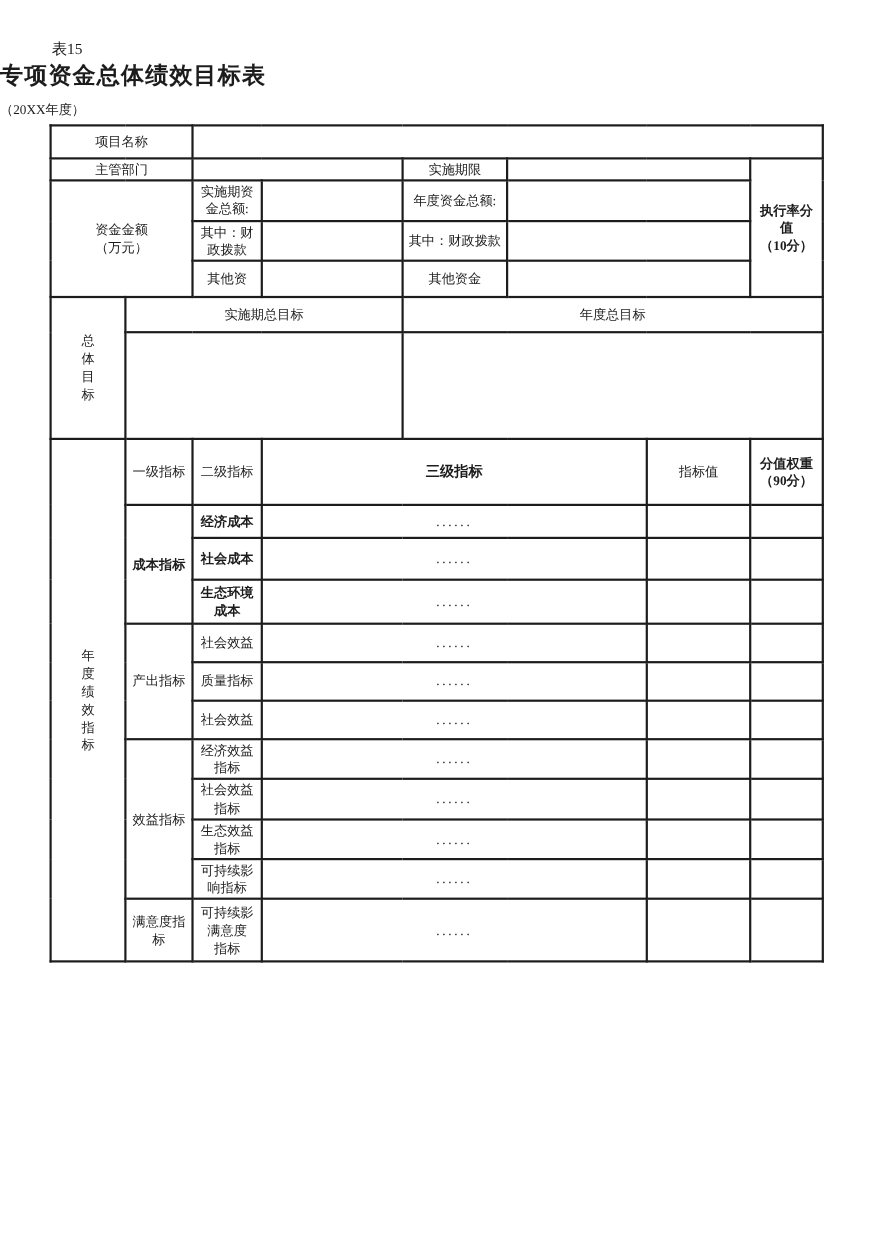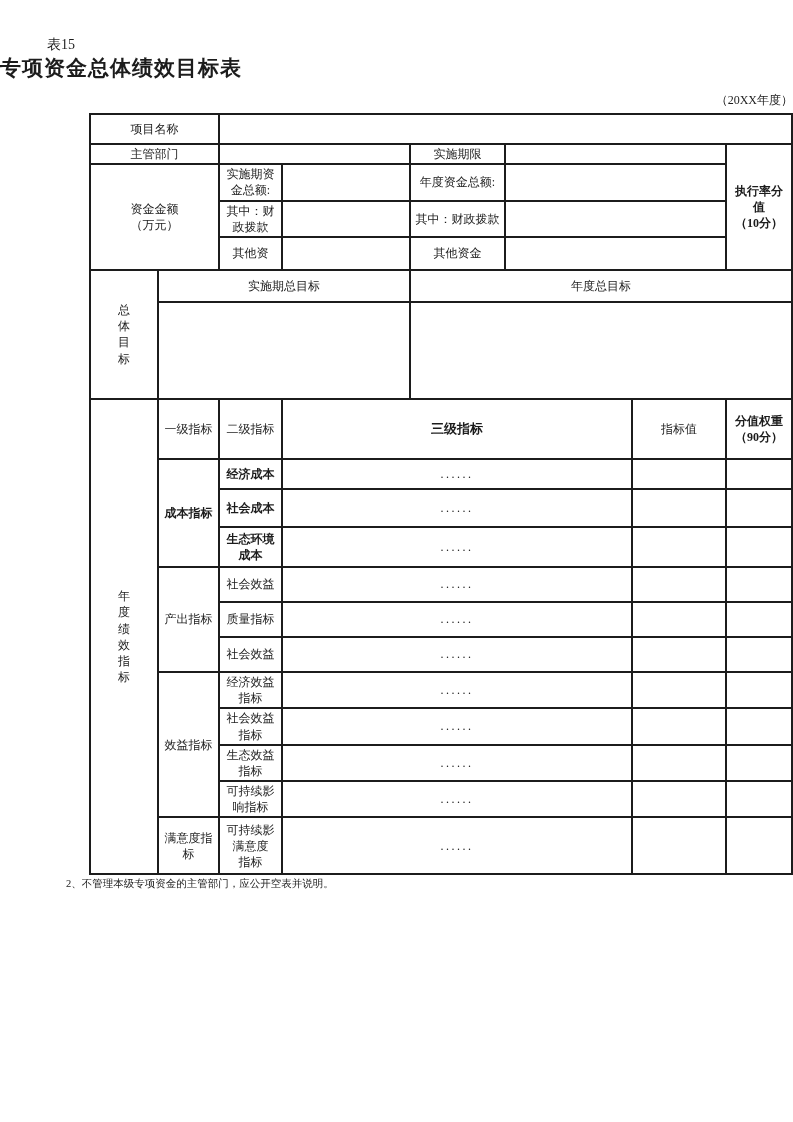--- a/index.html
+++ b/index.html
@@ -15,28 +15,27 @@
     position:absolute;left:47px;top:36px;
     font-size:14px;
   }
   .title{
     position:absolute;left:0;top:54px;width:793px;
     text-align:left;font-size:21px;font-weight:bold;
     letter-spacing:1px;
   }
   .subtitle{
     position:absolute;left:0;top:92px;width:793px;
-    text-align:right;font-size:12px;
+    text-align:left;font-size:12px;
   }
   table.form{
     position:absolute;left:45px;top:113px;
     border-collapse:collapse;table-layout:fixed;
     width:702px;
     font-size:12px;
-    margin-left:44px;
   }
   table.form td{
     border:2px solid #1c1c1c;
     text-align:center;vertical-align:middle;
     padding:1px 2px;
     white-space:pre-line;
     line-height:1.35;
     overflow:hidden;
   }
   td.al{text-align:left;padding-left:5px;}
@@ -218,14 +217,13 @@
 满意度
 指标</td>
     <td colspan="3" class="dots">......</td>
     <td></td>
     <td></td>
   </tr>
 </tbody>
   </table>
 
 <div class="notes">
-  <div class="n2">2、不管理本级专项资金的主管部门，应公开空表并说明。</div>
 </div>
 
 </body></html>

